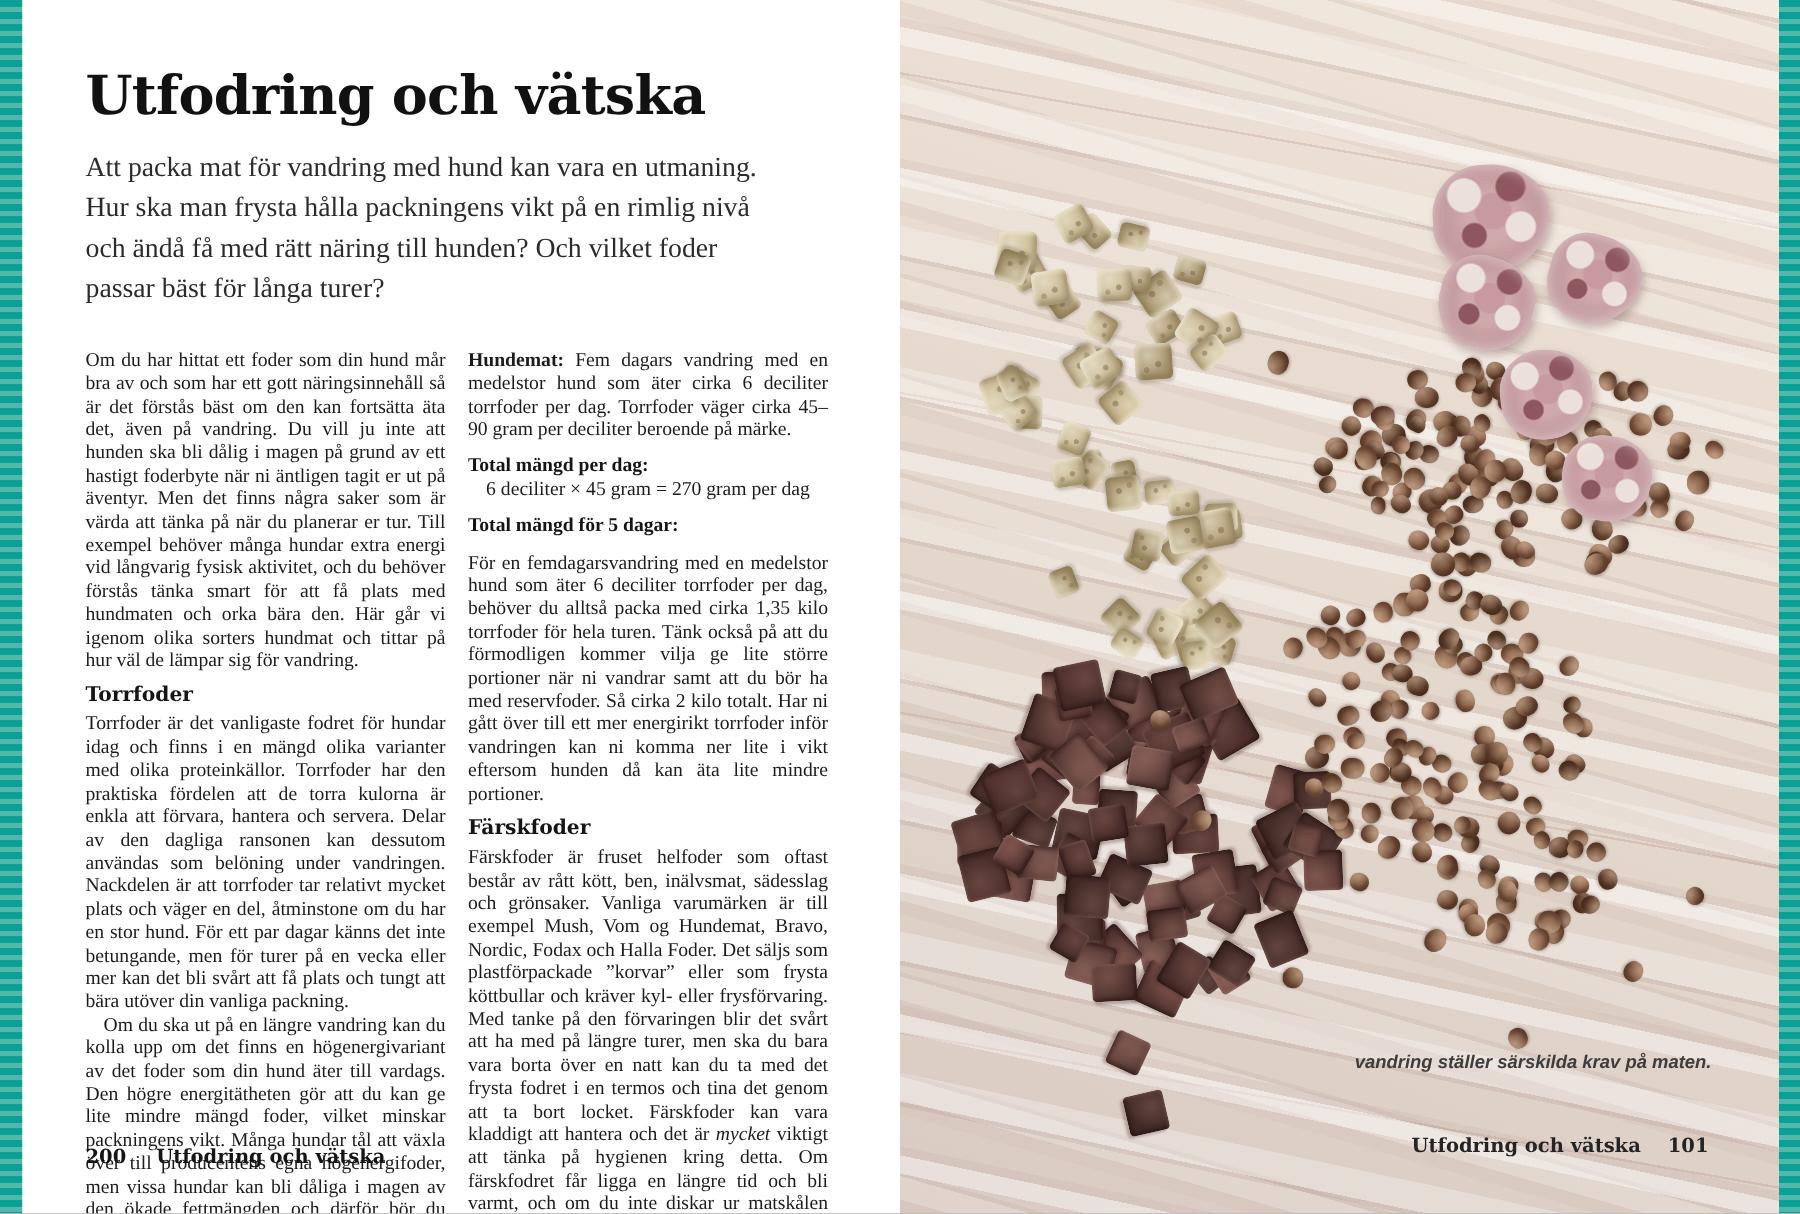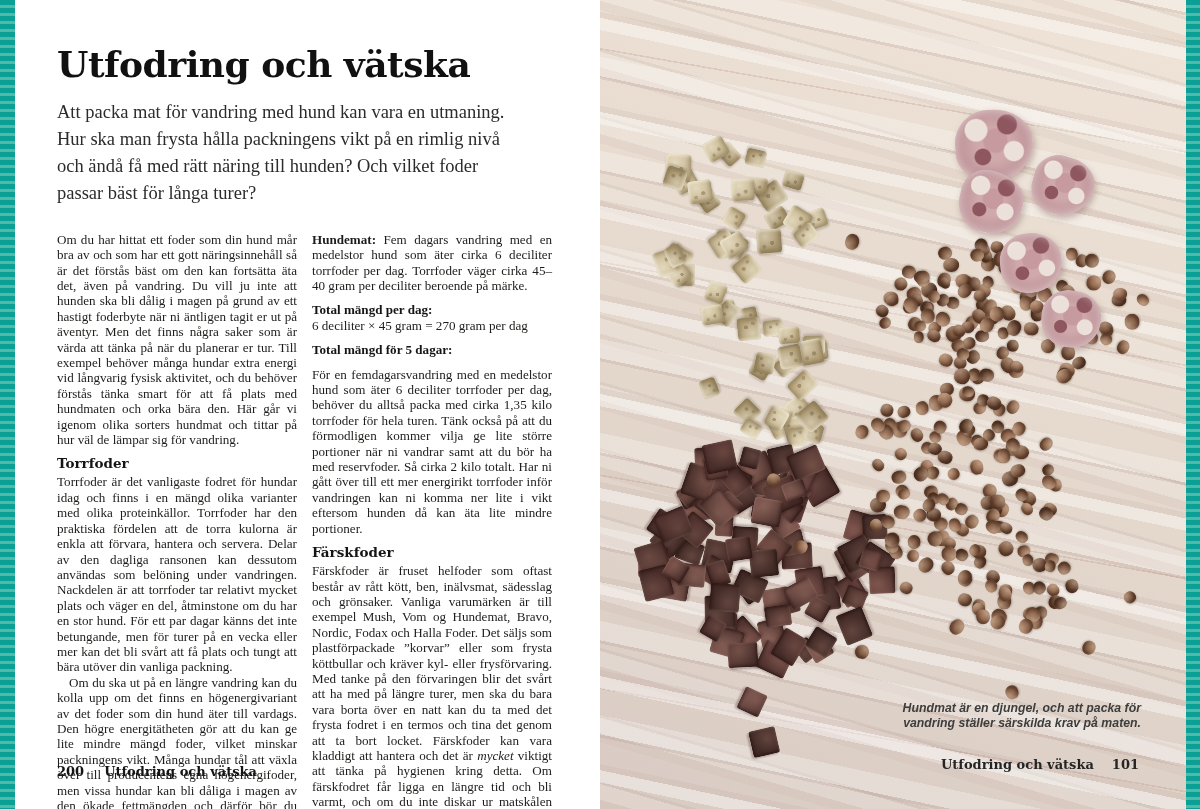--- a/index.html
+++ b/index.html
@@ -64,20 +64,21 @@
     font-weight: 700;
     font-size: 13.1px;
     line-height: 15.4px;
     color: #151515;
     margin-top: 9px;
   }
   .val {
     font-size: 13.1px;
     line-height: 15.4px;
     color: #1c1c1a;
+    text-align: center;
   }
   .mt9 { margin-top: 9px; }
   .footer-left {
     position: absolute; left: 42px; bottom: 30px;
     font-family: "DejaVu Serif", serif;
     font-weight: 700; font-size: 13px; color: #151515;
   }
   .footer-left .section { margin-left: 20px; }
 
   
@@ -160,21 +161,21 @@
 
     <div class="columns">
       <div class="col">
         <p class="body-p">Om du har hittat ett foder som din hund mår bra av och som har ett gott näringsinnehåll så är det förstås bäst om den kan fortsätta äta det, även på vandring. Du vill ju inte att hunden ska bli dålig i magen på grund av ett hastigt foderbyte när ni äntligen tagit er ut på äventyr. Men det finns några saker som är värda att tänka på när du planerar er tur. Till exempel behöver många hundar extra energi vid långvarig fysisk aktivitet, och du behöver förstås tänka smart för att få plats med hundmaten och orka bära den. Här går vi igenom olika sorters hundmat och tittar på hur väl de lämpar sig för vandring.</p>
         <h3 class="subhead">Torrfoder</h3>
         <p class="body-p">Torrfoder är det vanligaste fodret för hundar idag och finns i en mängd olika varianter med olika proteinkällor. Torrfoder har den praktiska fördelen att de torra kulorna är enkla att förvara, hantera och servera. Delar av den dagliga ransonen kan dessutom användas som belöning under vandringen. Nackdelen är att torrfoder tar relativt mycket plats och väger en del, åtminstone om du har en stor hund. För ett par dagar känns det inte betungande, men för turer på en vecka eller mer kan det bli svårt att få plats och tungt att bära utöver din vanliga packning.</p>
         <p class="body-p indent">Om du ska ut på en längre vandring kan du kolla upp om det finns en högenergivariant av det foder som din hund äter till vardags. Den högre energitätheten gör att du kan ge lite mindre mängd foder, vilket minskar packningens vikt. Många hundar tål att växla över till producentens egna högenergifoder, men vissa hundar kan bli dåliga i magen av den ökade fettmängden och därför bör du planera övergången i god tid, minst två månader före avfärd. Å andra sidan kan hunden behöva mer mat eftersom det går åt mer energi.</p>
       </div>
 
       <div class="col">
-        <p class="body-p"><b>Hundemat:</b><span> Fem dagars vandring med en medelstor hund som äter cirka 6 deciliter torrfoder per dag. Torrfoder väger cirka 45–40 gram per deciliter beroende på märke.</span></p>
+        <p class="body-p"><b>Hundemat:</b><span> Fem dagars vandring med en medelstor hund som äter cirka 6 deciliter torrfoder per dag. Torrfoder väger cirka 45–90 gram per deciliter beroende på märke.</span></p>
         <p class="lbl">Total mängd per dag:</p>
         <p class="val">6 deciliter × 45 gram = 270 gram per dag</p>
         <p class="lbl">Total mängd för 5 dagar:</p>
         <p class="body-p mt9">För en femdagarsvandring med en medelstor hund som äter 6 deciliter torrfoder per dag, behöver du alltså packa med cirka 1,35 kilo torrfoder för hela turen. Tänk också på att du förmodligen kommer vilja ge lite större portioner när ni vandrar samt att du bör ha med reservfoder. Så cirka 2 kilo totalt. Har ni gått över till ett mer energirikt torrfoder inför vandringen kan ni komma ner lite i vikt eftersom hunden då kan äta lite mindre portioner.</p>
         <h3 class="subhead">Färskfoder</h3>
         <p class="body-p"><span>Färskfoder är fruset helfoder som oftast består av rått kött, ben, inälvsmat, sädesslag och grönsaker. Vanliga varumärken är till exempel Mush, Vom og Hundemat, Bravo, Nordic, Fodax och Halla Foder. Det säljs som plastförpackade ”korvar” eller som frysta köttbullar och kräver kyl- eller frysförvaring. Med tanke på den förvaringen blir det svårt att ha med på längre turer, men ska du bara vara borta över en natt kan du ta med det frysta fodret i en termos och tina det genom att ta bort locket. Färskfoder kan vara kladdigt att hantera och det är </span><i>mycket</i><span> viktigt att tänka på hygienen kring detta. Om färskfodret får ligga en längre tid och bli varmt, och om du inte diskar ur matskålen ordentligt, kan det förvandlas till en riktig bakteriehärd både för dig och din hund.</span></p>
       </div>
     </div>
 
     <div class="footer-left">
@@ -596,21 +597,20 @@
         <div class="piece kibble" style="left: 543px; top: 300px; width: 12.7px; height: 11px; --r: 222deg; background: radial-gradient(circle at 35% 30%, rgba(255, 226, 196, 0.35), transparent 55%), rgb(138, 97, 72);"></div>
         <div class="piece kibble" style="left: 252px; top: 242px; width: 15.6px; height: 13.8px; --r: 284deg; background: radial-gradient(circle at 35% 30%, rgba(255, 226, 196, 0.35), transparent 55%), rgb(116, 80, 58);"></div>
         <div class="piece chunk" style="left: 394px; top: 145px; width: 78px; height: 71px; --r: -3deg; border-radius: 46% 54% 51% 45% / 49% 48% 55% 44%; background: radial-gradient(circle at 28% 28%, rgb(236, 224, 218) 0px, rgb(236, 224, 218) 14%, transparent 16%), radial-gradient(circle at 68% 22%, rgb(142, 86, 94) 0px, rgb(142, 86, 94) 12%, transparent 14%), radial-gradient(circle at 75% 60%, rgb(236, 224, 218) 0px, rgb(236, 224, 218) 13%, transparent 15%), radial-gradient(circle at 35% 66%, rgb(142, 86, 94) 0px, rgb(142, 86, 94) 11%, transparent 13%), radial-gradient(circle at 52% 44%, rgb(199, 154, 160) 0px, rgb(199, 154, 160) 20%, transparent 23%), radial-gradient(circle, rgb(207, 169, 171) 30%, rgb(179, 133, 140) 95%);"></div>
         <div class="piece chunk" style="left: 391px; top: 202px; width: 64px; height: 62px; --r: 14deg; border-radius: 39% 56% 48% 42% / 42% 42% 48% 52%; background: radial-gradient(circle at 28% 28%, rgb(236, 224, 218) 0px, rgb(236, 224, 218) 14%, transparent 16%), radial-gradient(circle at 68% 22%, rgb(142, 86, 94) 0px, rgb(142, 86, 94) 12%, transparent 14%), radial-gradient(circle at 75% 60%, rgb(236, 224, 218) 0px, rgb(236, 224, 218) 13%, transparent 15%), radial-gradient(circle at 35% 66%, rgb(142, 86, 94) 0px, rgb(142, 86, 94) 11%, transparent 13%), radial-gradient(circle at 52% 44%, rgb(199, 154, 160) 0px, rgb(199, 154, 160) 20%, transparent 23%), radial-gradient(circle, rgb(207, 169, 171) 30%, rgb(179, 133, 140) 95%);"></div>
         <div class="piece chunk" style="left: 463px; top: 186px; width: 62px; height: 59px; --r: 16deg; border-radius: 41% 51% 54% 44% / 42% 42% 57% 45%; background: radial-gradient(circle at 28% 28%, rgb(236, 224, 218) 0px, rgb(236, 224, 218) 14%, transparent 16%), radial-gradient(circle at 68% 22%, rgb(142, 86, 94) 0px, rgb(142, 86, 94) 12%, transparent 14%), radial-gradient(circle at 75% 60%, rgb(236, 224, 218) 0px, rgb(236, 224, 218) 13%, transparent 15%), radial-gradient(circle at 35% 66%, rgb(142, 86, 94) 0px, rgb(142, 86, 94) 11%, transparent 13%), radial-gradient(circle at 52% 44%, rgb(199, 154, 160) 0px, rgb(199, 154, 160) 20%, transparent 23%), radial-gradient(circle, rgb(207, 169, 171) 30%, rgb(179, 133, 140) 95%);"></div>
         <div class="piece chunk" style="left: 431px; top: 263px; width: 62px; height: 60px; --r: -4deg; border-radius: 48% 53% 53% 46% / 45% 46% 53% 45%; background: radial-gradient(circle at 28% 28%, rgb(236, 224, 218) 0px, rgb(236, 224, 218) 14%, transparent 16%), radial-gradient(circle at 68% 22%, rgb(142, 86, 94) 0px, rgb(142, 86, 94) 12%, transparent 14%), radial-gradient(circle at 75% 60%, rgb(236, 224, 218) 0px, rgb(236, 224, 218) 13%, transparent 15%), radial-gradient(circle at 35% 66%, rgb(142, 86, 94) 0px, rgb(142, 86, 94) 11%, transparent 13%), radial-gradient(circle at 52% 44%, rgb(199, 154, 160) 0px, rgb(199, 154, 160) 20%, transparent 23%), radial-gradient(circle, rgb(207, 169, 171) 30%, rgb(179, 133, 140) 95%);"></div>
         <div class="piece chunk" style="left: 471px; top: 319px; width: 60px; height: 57px; --r: 10deg; border-radius: 46% 49% 48% 44% / 46% 44% 50% 53%; background: radial-gradient(circle at 28% 28%, rgb(236, 224, 218) 0px, rgb(236, 224, 218) 14%, transparent 16%), radial-gradient(circle at 68% 22%, rgb(142, 86, 94) 0px, rgb(142, 86, 94) 12%, transparent 14%), radial-gradient(circle at 75% 60%, rgb(236, 224, 218) 0px, rgb(236, 224, 218) 13%, transparent 15%), radial-gradient(circle at 35% 66%, rgb(142, 86, 94) 0px, rgb(142, 86, 94) 11%, transparent 13%), radial-gradient(circle at 52% 44%, rgb(199, 154, 160) 0px, rgb(199, 154, 160) 20%, transparent 23%), radial-gradient(circle, rgb(207, 169, 171) 30%, rgb(179, 133, 140) 95%);"></div>
       </div>
 
     <div class="caption">
-      <div>Hundmat är en djungel, och att packa för</div>
       <div>vandring ställer särskilda krav på maten.</div>
     </div>
 
     <div class="footer-right">
       <span class="section">Utfodring och vätska</span><span class="pagenum">101</span>
     </div>
   </div>
 
   <div class="band band-right"></div>
 </div>

